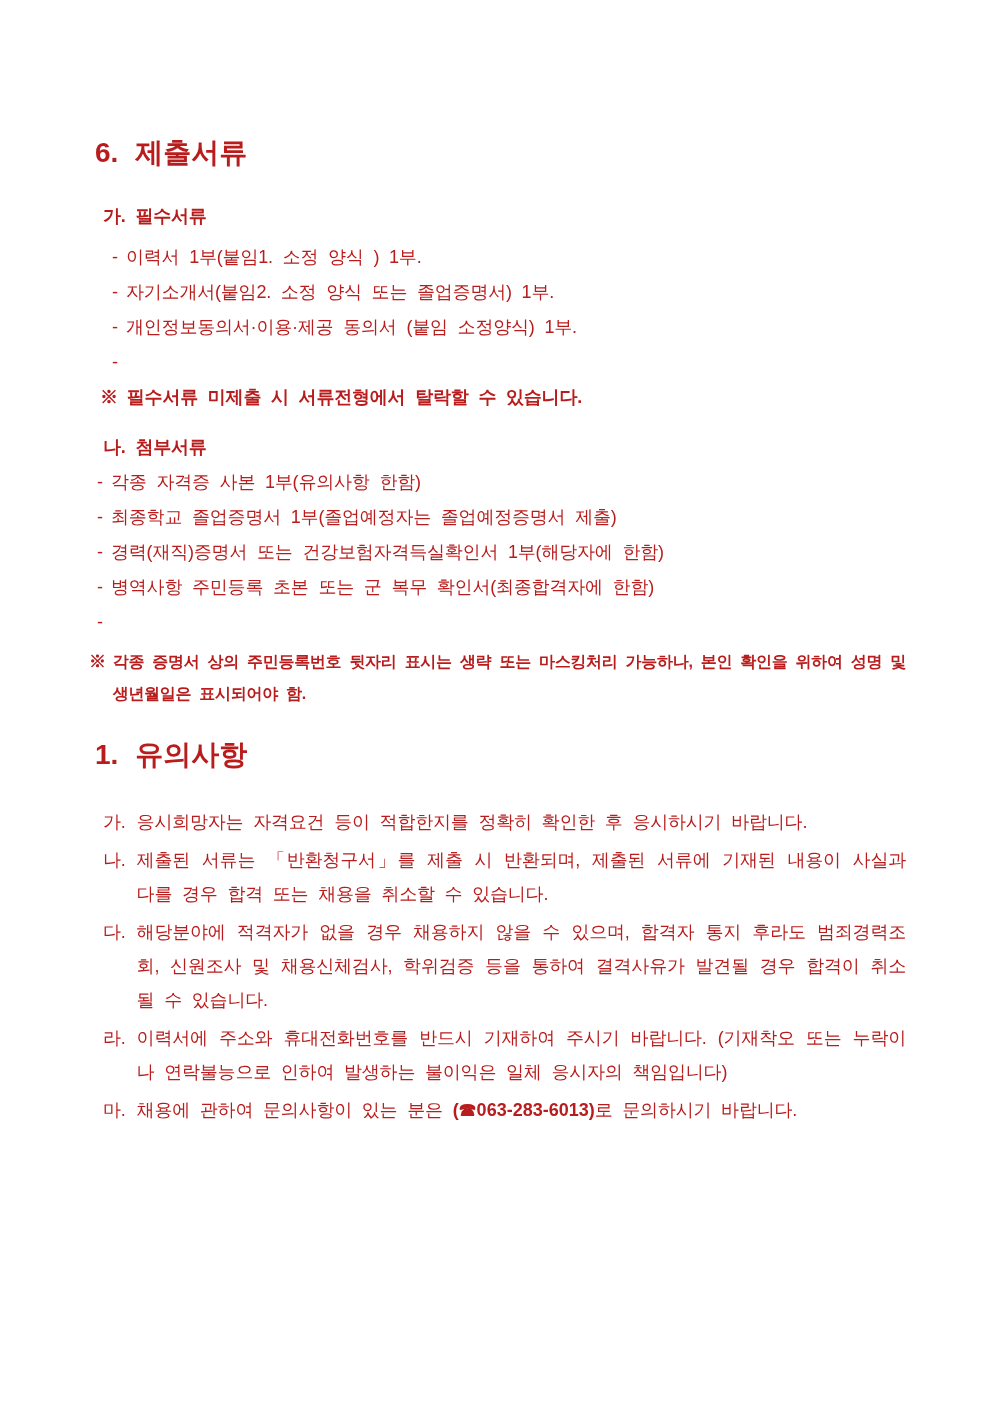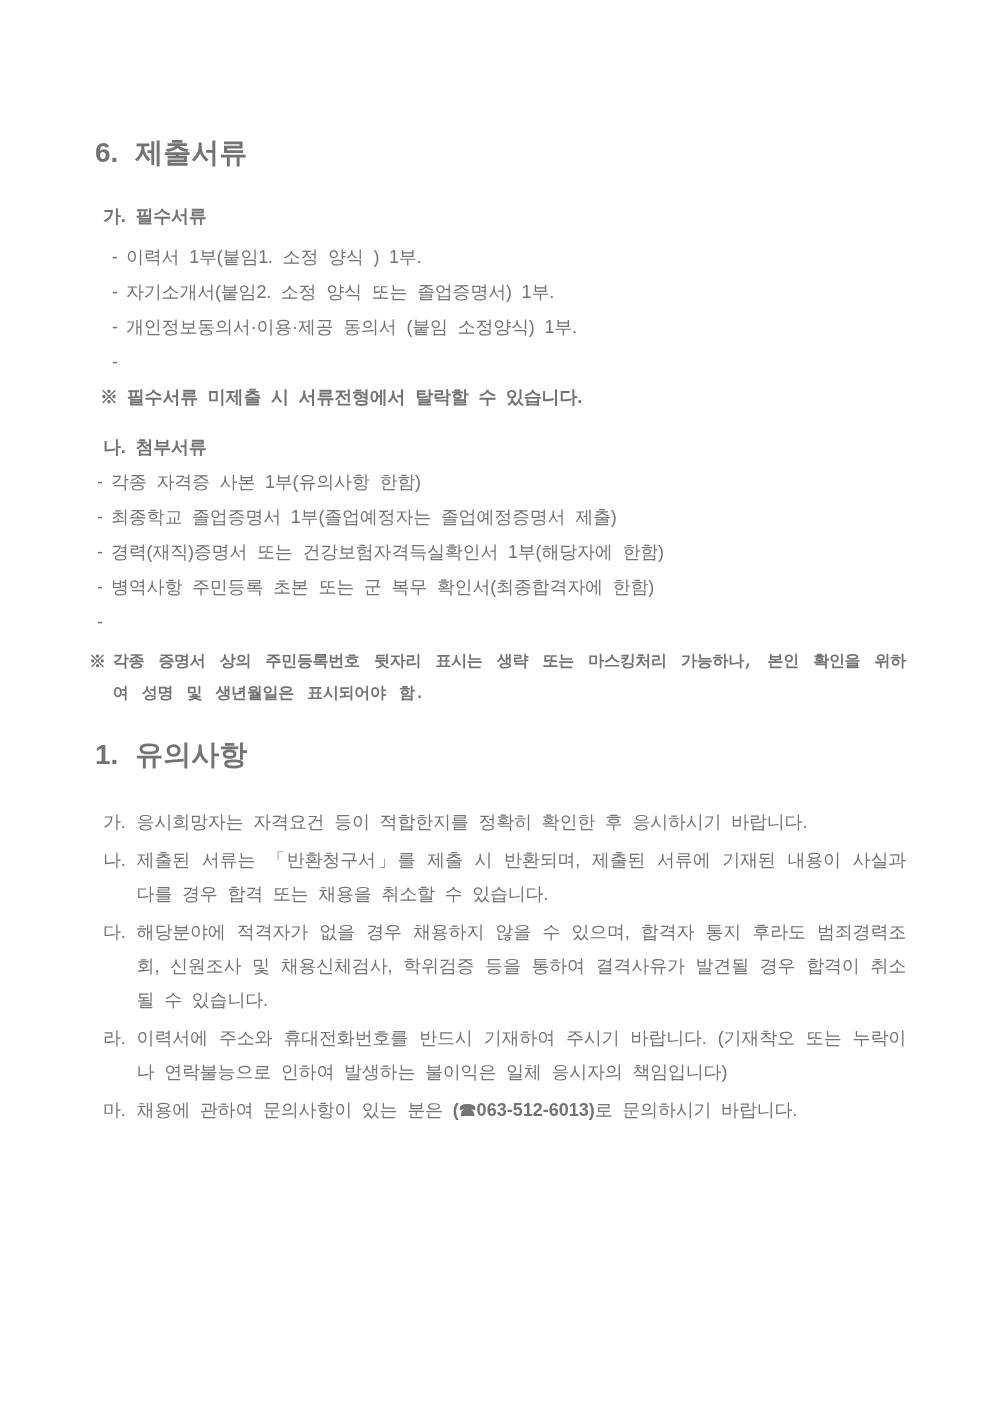--- a/index.html
+++ b/index.html
@@ -3,21 +3,21 @@
 <meta charset="utf-8">
 <style>
   html, body { margin: 0; padding: 0; background: #ffffff; }
   .page {
     position: relative;
     width: 992px;
     height: 1403px;
     box-sizing: border-box;
     padding: 138px 86px 0 95px;
     background: #ffffff;
-    color: #737373;
+    color: #b91c1c;
     font-family: "Liberation Sans", sans-serif;
     font-size: 18px;
     letter-spacing: -0.2px;
     word-spacing: 5px;
     overflow: hidden;
   }
   .sec-title {
     font-size: 28px;
     font-weight: bold;
     line-height: 30px;
@@ -56,21 +56,21 @@
   .note-b {
     display: flex;
     font-weight: bold;
     font-size: 16px;
     line-height: 32px;
     margin-left: -6px;
     letter-spacing: -0.3px;
     word-spacing: 4px;
   }
   .note-b .marker { flex: 0 0 auto; margin-right: 7px; font-size: 17px; }
-  .note-b .note-text { flex: 1 1 auto; text-align: justify; word-break: break-all; font-family: Liberation Mono, monospace; }
+  .note-b .note-text { flex: 1 1 auto; text-align: justify; word-break: break-all; }
 
   .notice {
     display: flex;
     line-height: 34px;
     margin-left: 8px;
     margin-bottom: 4px;
   }
   .notice .label { flex: 0 0 auto; margin-right: 11px; }
   .notice .ptext { flex: 1 1 auto; text-align: justify; word-break: break-all; }
   .notice .phone { font-weight: bold; letter-spacing: 0; }
@@ -145,16 +145,16 @@
   <div class="notice">
     <span class="label">다.</span>
     <span class="ptext">해당분야에 적격자가 없을 경우 채용하지 않을 수 있으며, 합격자 통지 후라도 범죄경력조회, 신원조사 및 채용신체검사, 학위검증 등을 통하여 결격사유가 발견될 경우 합격이 취소될 수 있습니다.</span>
   </div>
   <div class="notice">
     <span class="label">라.</span>
     <span class="ptext">이력서에 주소와 휴대전화번호를 반드시 기재하여 주시기 바랍니다. (기재착오 또는 누락이나 연락불능으로 인하여 발생하는 불이익은 일체 응시자의 책임입니다)</span>
   </div>
   <div class="notice">
     <span class="label">마.</span>
-    <span class="ptext"><span>채용에 관하여 문의사항이 있는 분은 </span><b class="phone">(☎063-512-6013)</b><span>로 문의하시기 바랍니다.</span></span>
+    <span class="ptext"><span>채용에 관하여 문의사항이 있는 분은 </span><b class="phone">(☎063-283-6013)</b><span>로 문의하시기 바랍니다.</span></span>
   </div>
 
 </div>
 
 </body></html>

